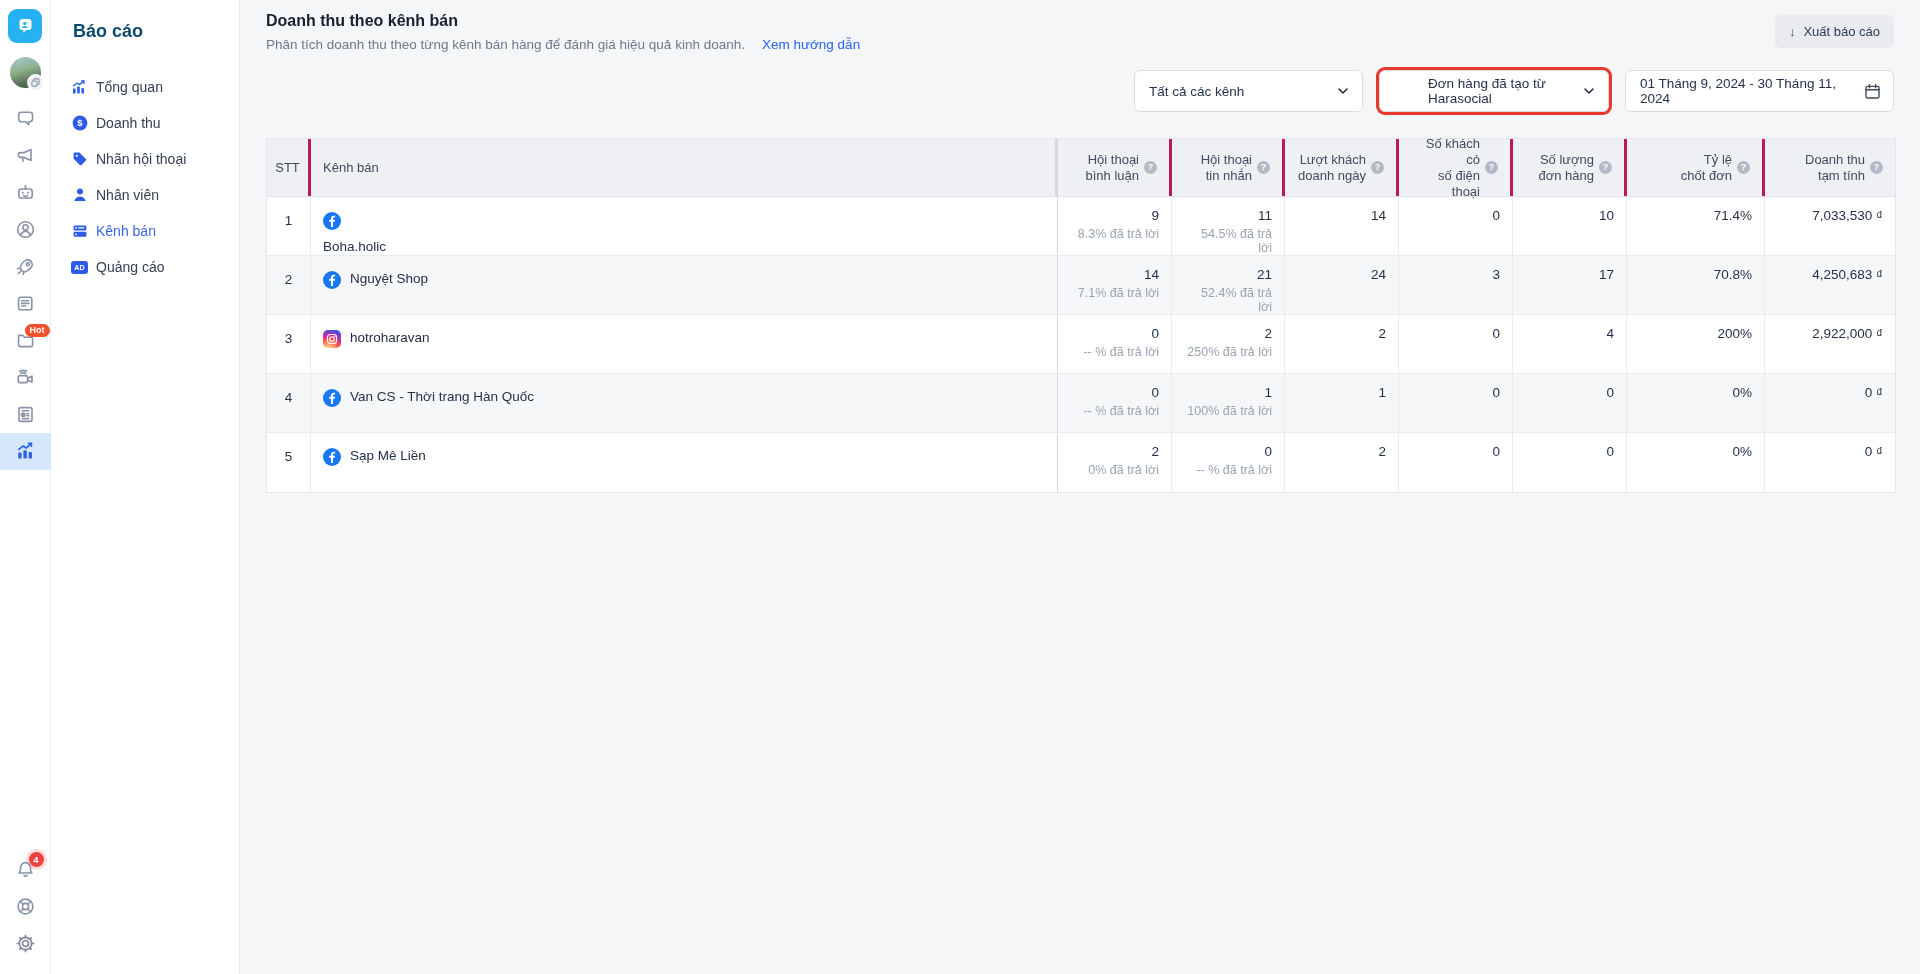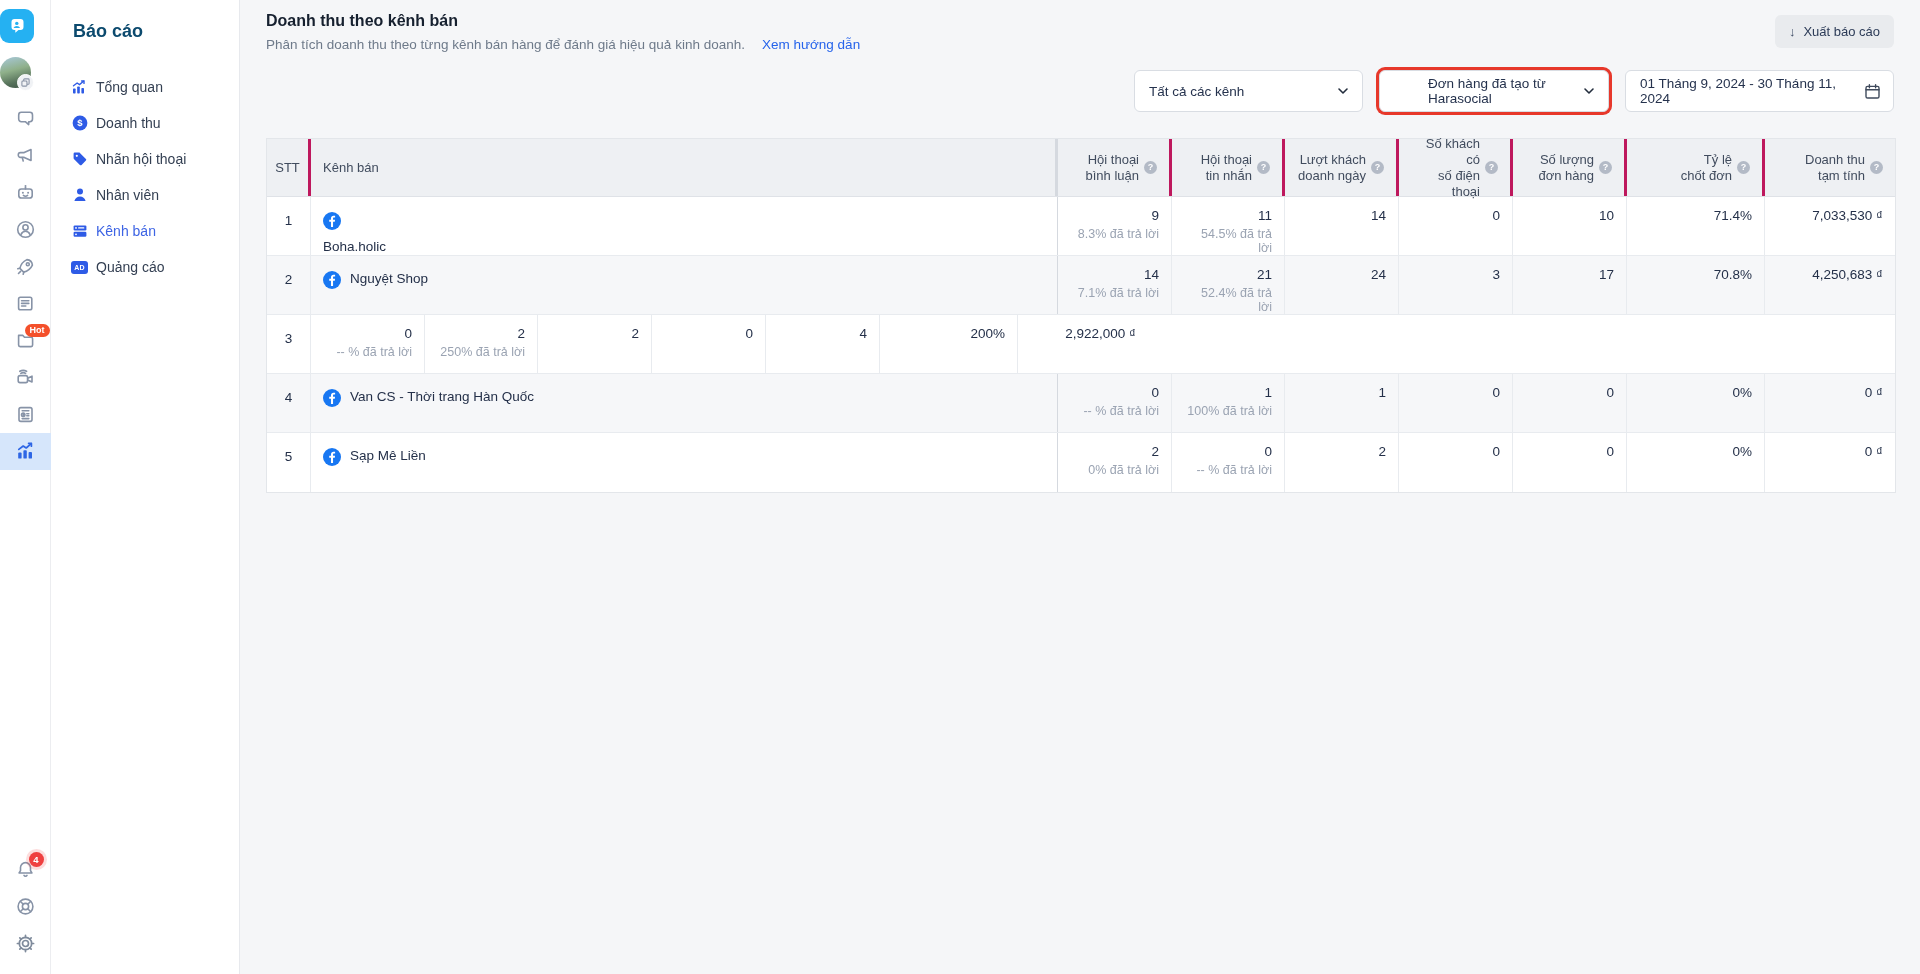--- a/index.html
+++ b/index.html
@@ -3,21 +3,21 @@
 <meta charset="utf-8">
 <style>
   html,body{margin:0;padding:0;}
   body{
     width:1920px;height:974px;overflow:hidden;position:relative;
     background:#f5f6f8;font-family:"Liberation Sans",sans-serif;
     -webkit-font-smoothing:antialiased;
   }
   
   .rail{position:absolute;left:0;top:0;bottom:0;width:51px;background:#fff;
-    border-right:1px solid #ecedf0;display:flex;flex-direction:column;align-items:flex-start;
+    border-right:1px solid #ecedf0;display:flex;flex-direction:column;align-items:center;
     box-sizing:border-box;padding:9px 0 12px;z-index:5;}
   .logo{width:34px;height:34px;border-radius:9px;background:#25b1f2;display:flex;
     align-items:center;justify-content:center;cursor:pointer;flex:none;}
   .avatar{width:31px;height:31px;border-radius:50%;margin-top:14px;position:relative;flex:none;
     background:linear-gradient(165deg,#a9c9dc 0%,#8fb08a 42%,#56715a 75%,#3c5244 100%);cursor:pointer;}
   .avatar-badge{position:absolute;right:-3px;bottom:-3px;width:15px;height:15px;border-radius:50%;
     background:#f0f2f5;border:1.5px solid #fff;display:flex;align-items:center;justify-content:center;}
   .rail-icons{display:flex;flex-direction:column;align-items:center;margin-top:12px;width:100%;}
   .rail-btn{width:51px;height:37px;display:flex;align-items:center;justify-content:center;
     position:relative;cursor:pointer;flex:none;}
@@ -428,20 +428,30 @@
           </div>
           <div class="td num" style="width: 138px;">
             <div class="val">70.8%</div>
           </div>
           <div class="td num" style="width: 130px;">
             <div class="val">4,250,683 ₫</div>
           </div>
         </div>
         <div class="trow">
           <div class="td stt" style="width: 44px;">3</div>
+          <div class="td name" style="width: 747px;">
+            <span class="ig">
+              <svg width="12" height="12" viewBox="0 0 24 24" fill="none" stroke="#fff" stroke-width="2.2">
+                <rect x="3" y="3" width="18" height="18" rx="5.5"></rect>
+                <circle cx="12" cy="12" r="4.6"></circle>
+                <circle cx="17.3" cy="6.7" r="1.4" fill="#fff" stroke="none"></circle>
+              </svg>
+            </span>
+            <span>hotroharavan</span>
+          </div>
           <div class="td num" style="width: 114px;">
             <div class="val">0</div>
             <div class="sub">-- % đã trả lời</div>
           </div>
           <div class="td num" style="width: 113px;">
             <div class="val">2</div>
             <div class="sub">250% đã trả lời</div>
           </div>
           <div class="td num" style="width: 114px;">
             <div class="val">2</div>

